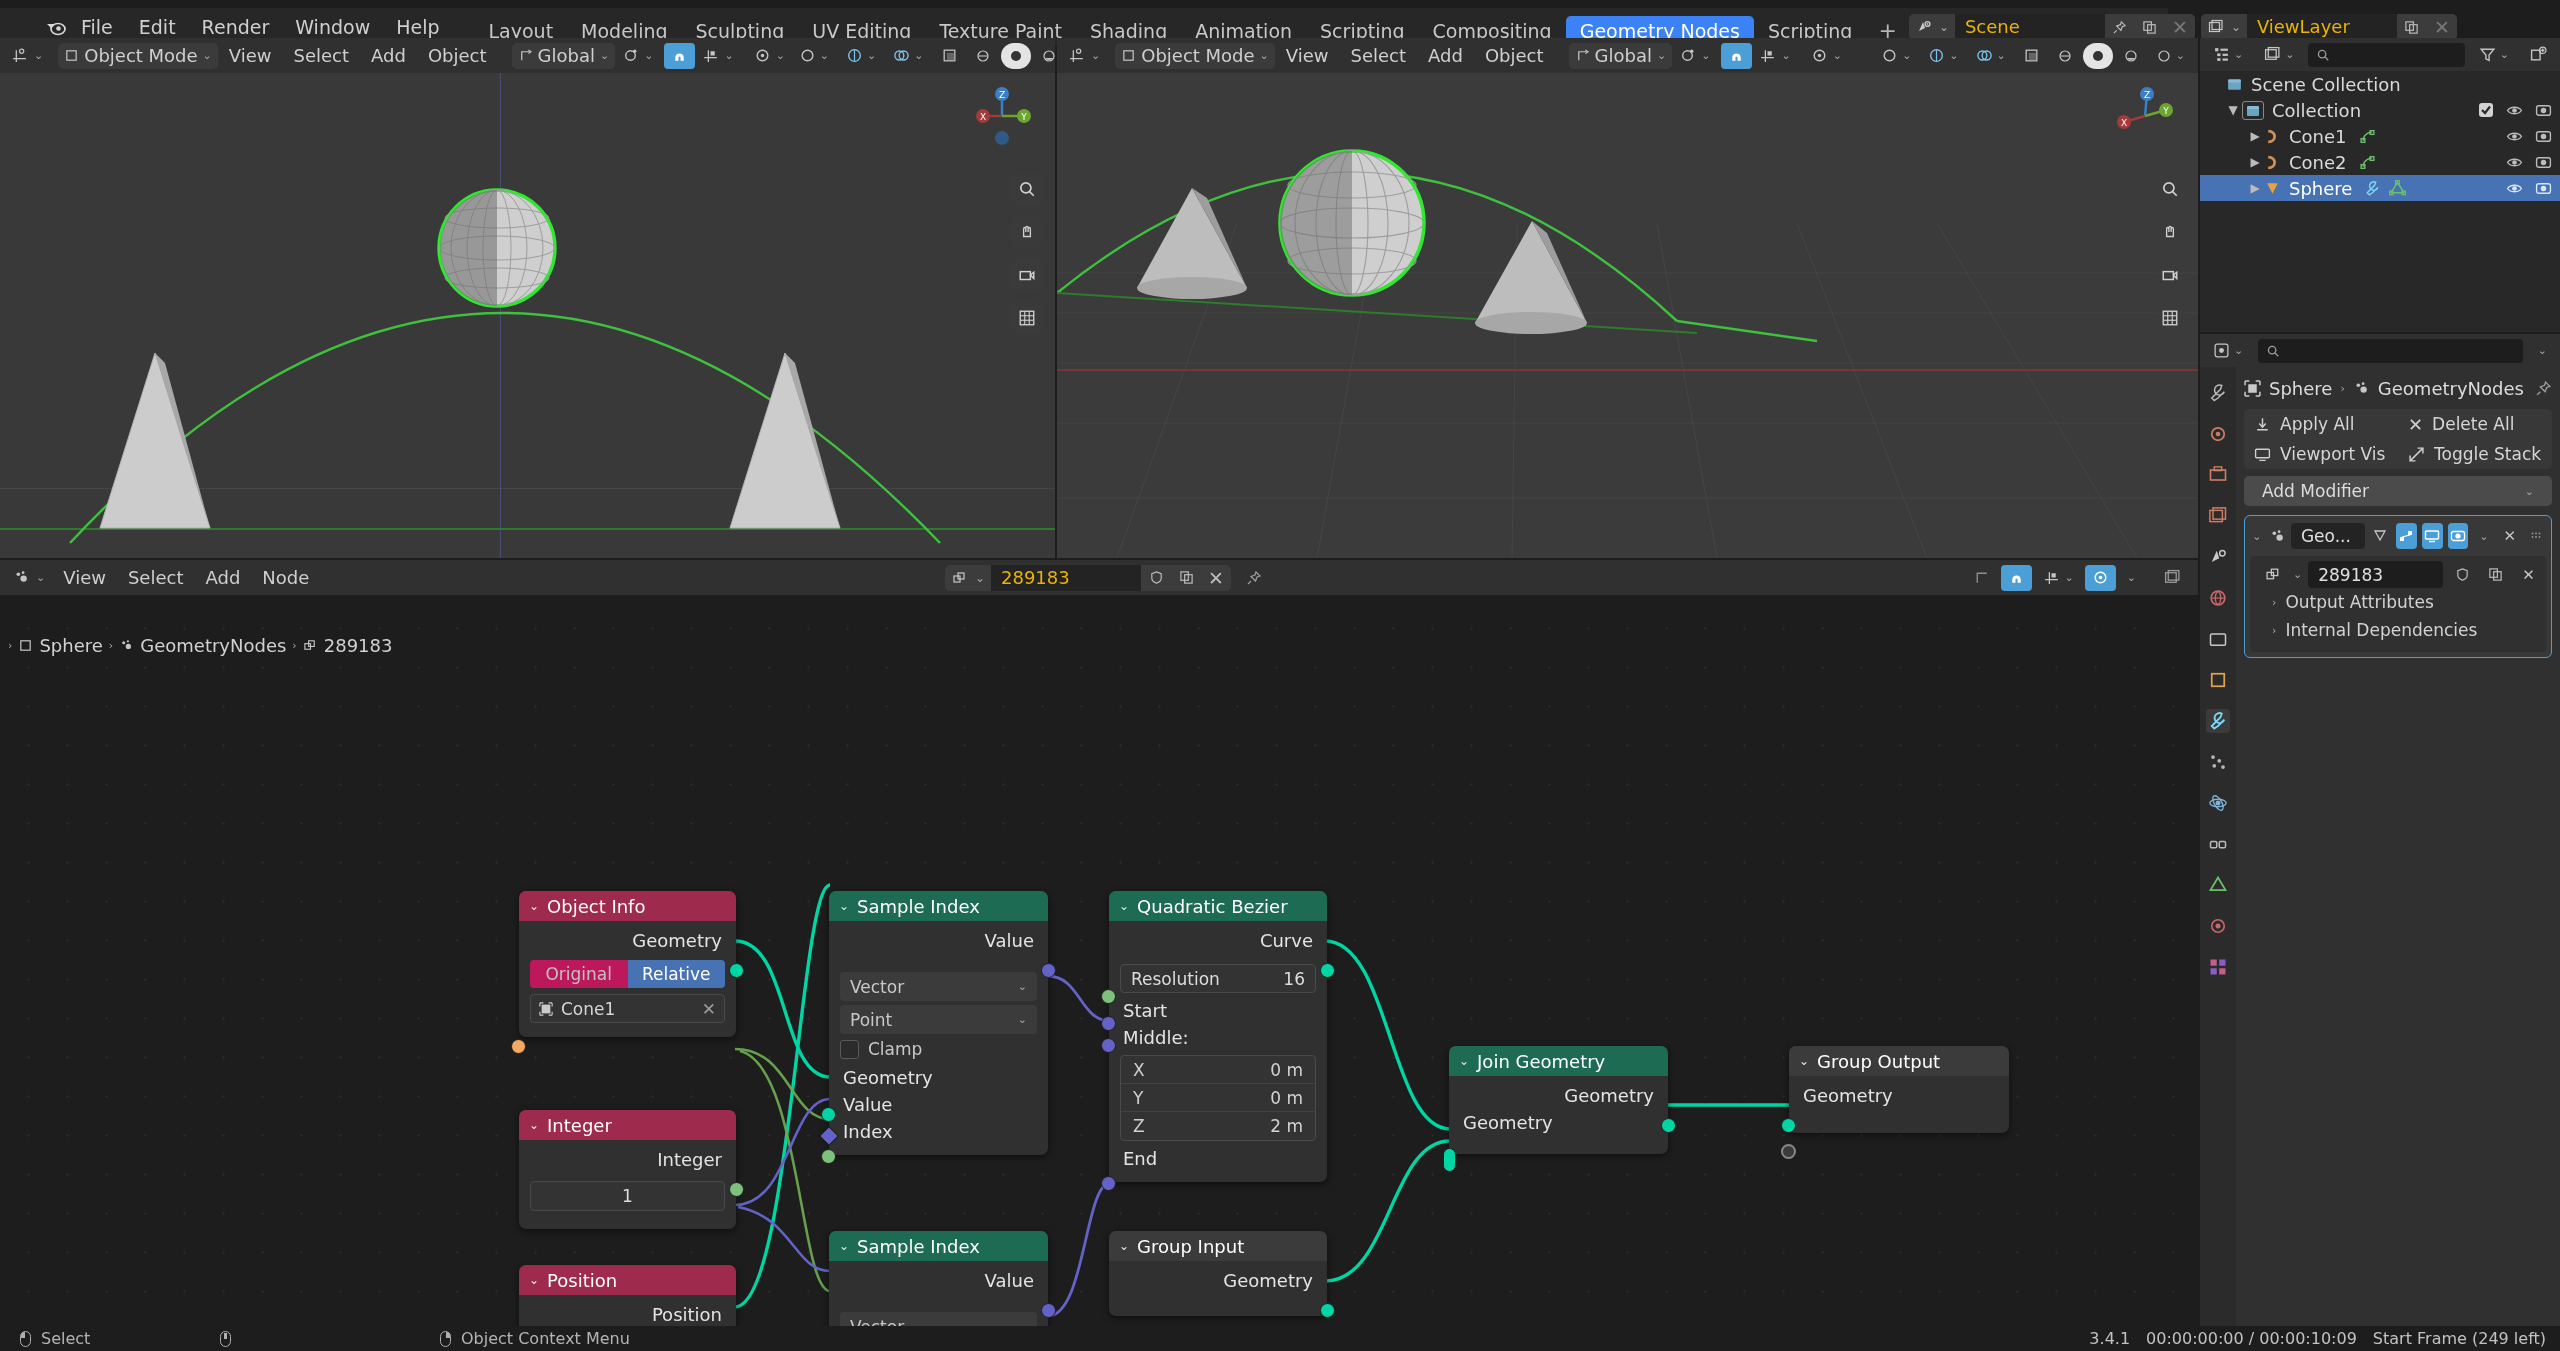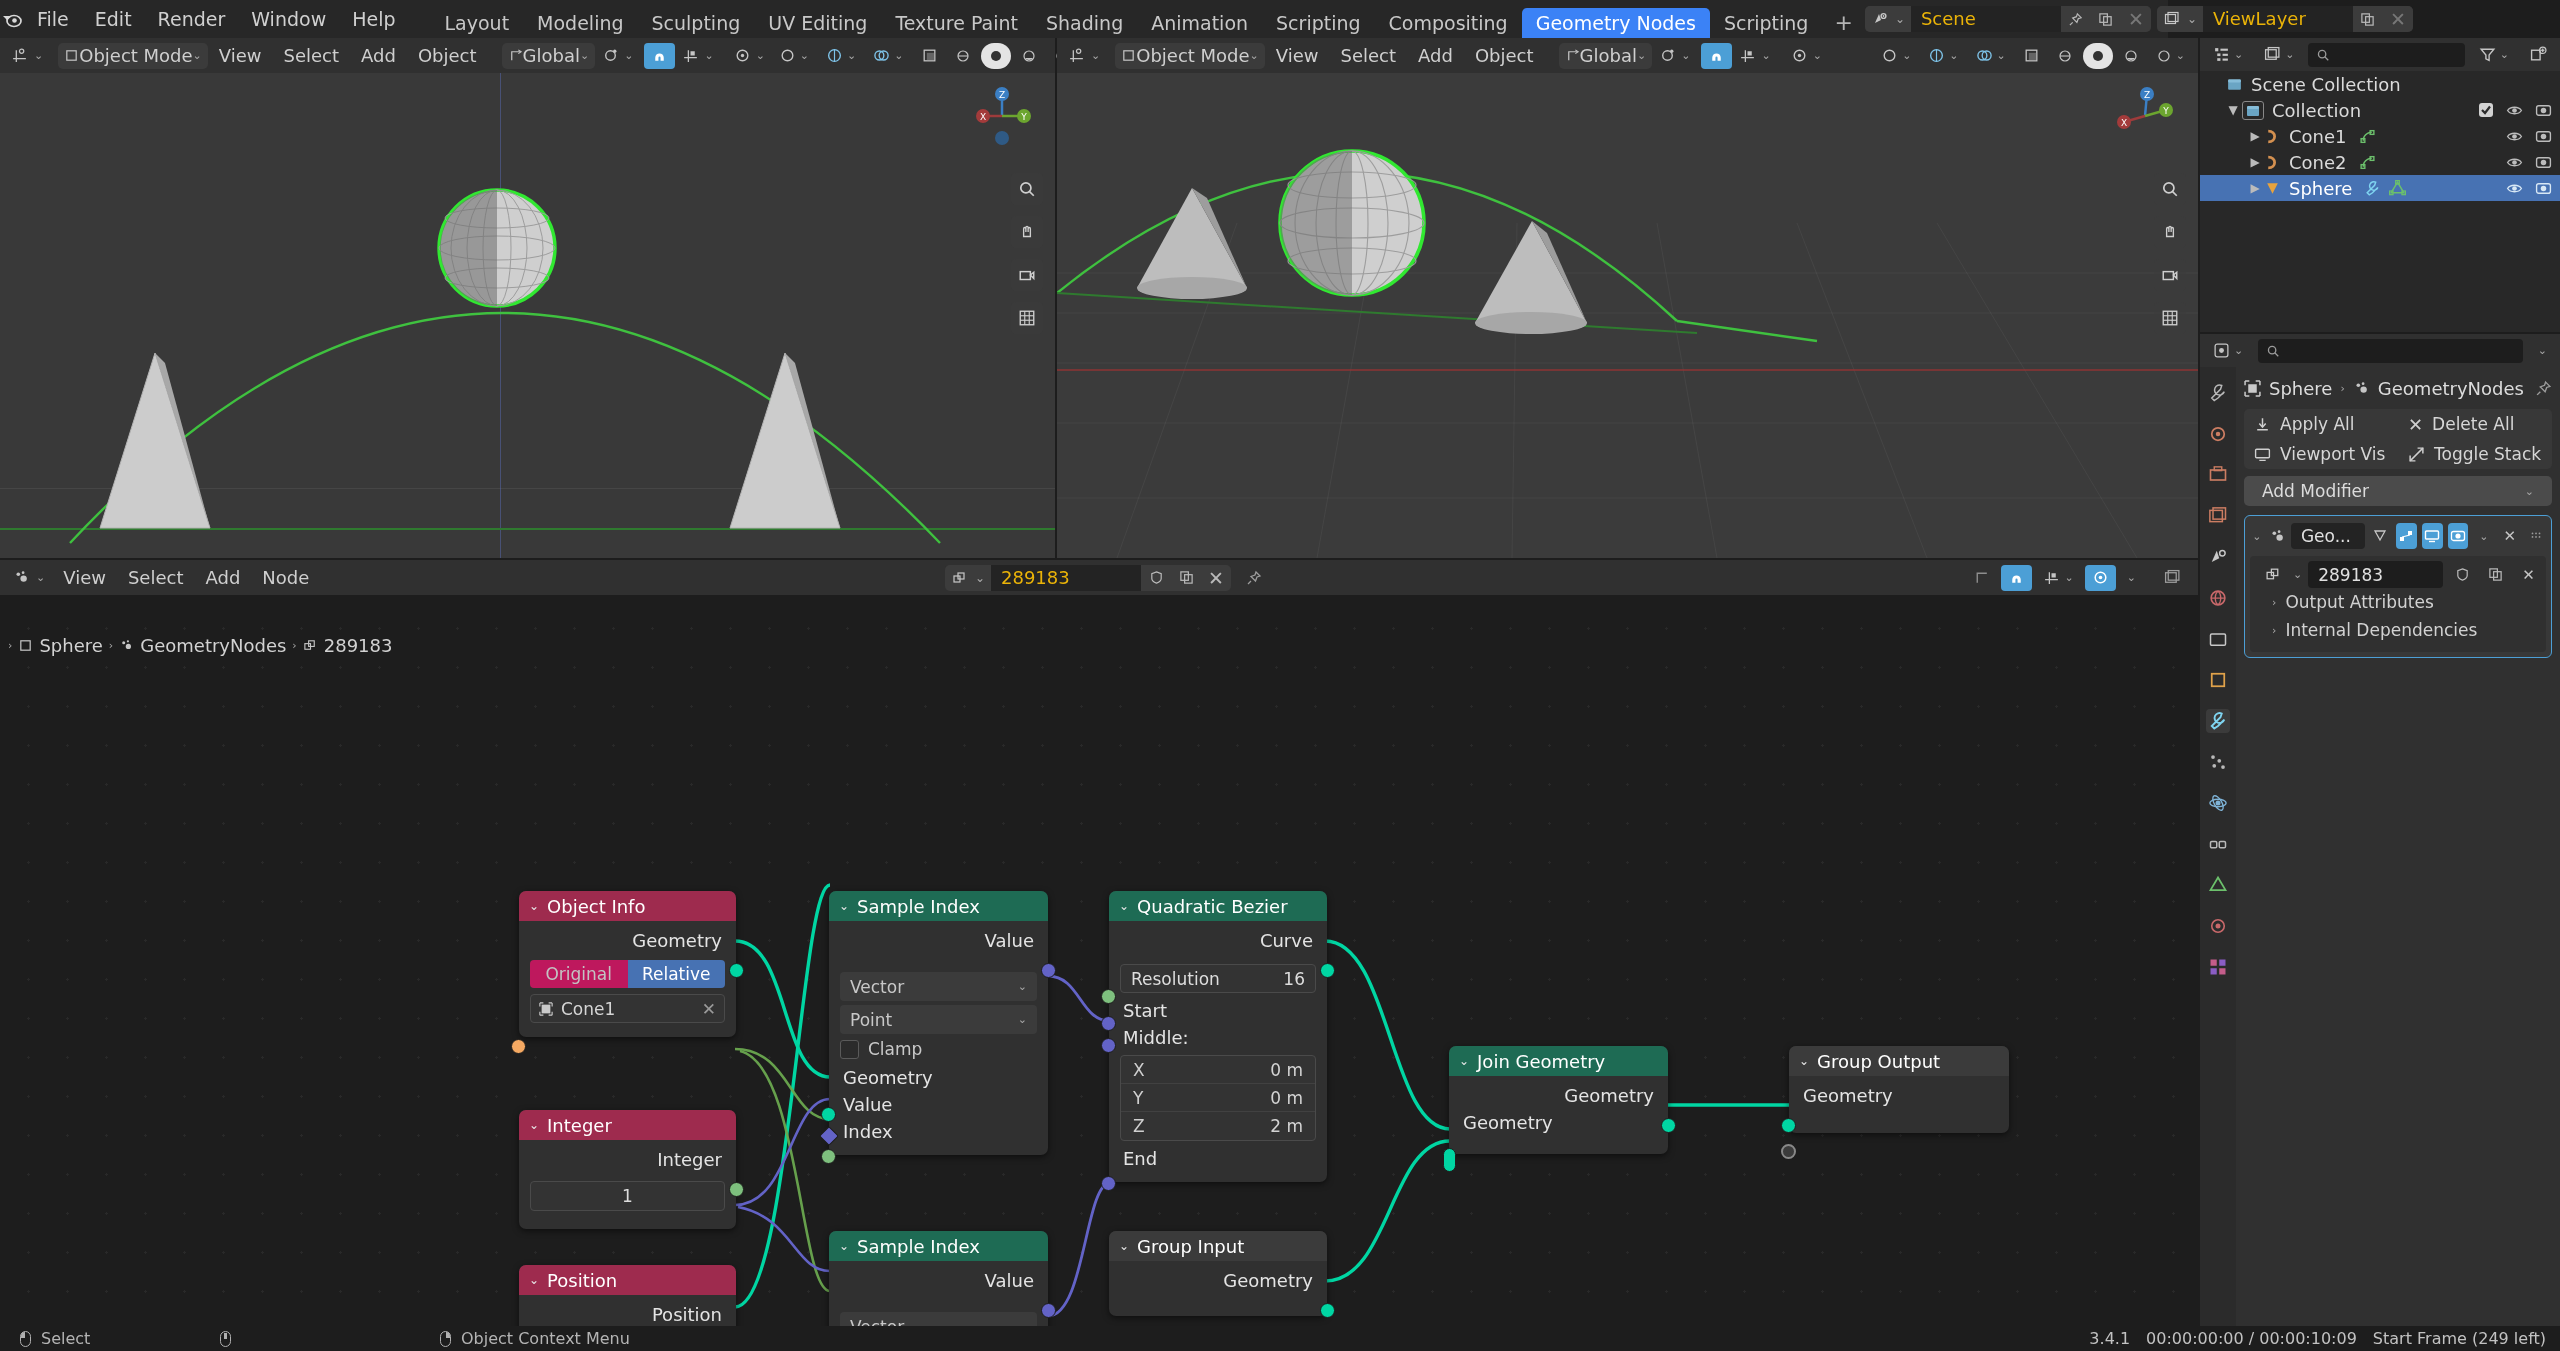--- a/index.html
+++ b/index.html
@@ -6,22 +6,22 @@
   html,body { background:#1d1d1d; }
   body {
     width:2560px; height:1351px; overflow:hidden;
     font-family:"DejaVu Sans", sans-serif;
     font-size:19px; color:#d5d5d5; position:relative;
     -webkit-font-smoothing:antialiased;
   }
 
   
   #topbar {
-    position:absolute; left:0; top:0; width:2168px; height:38px;
-    background:#272727; display:flex; align-items:center;
+    position:absolute; left:0; top:8px; width:2168px; height:38px;
+    background:#272727; display:flex; align-items:center;padding-left:44px;
   }
   #topbar .logo { width:44px; text-align:center; color:#c4c4c4; font-size:22px; }
   .menu-item {
     padding:0 13px; height:38px; line-height:38px; color:#d0d0d0; font-size:19px;
     white-space:nowrap; cursor:default;
   }
   #wstabs { display:flex; align-items:flex-start; height:38px; margin-left:22px; }
   .wstab {
     padding:0 14px; height:30px; line-height:30px; font-size:19px; color:#c8c8c8;
     border-radius:5px 5px 0 0; white-space:nowrap; cursor:default; margin-top:8px;
@@ -44,21 +44,21 @@
 
   
   .editor-header {
     background:#303030; height:35px; display:flex; align-items:center; gap:0px;
   }
   .hdr-btn { display:flex; align-items:center; height:26px; padding:0 7px; color:#cfcfcf; font-size:18px;
      white-space:nowrap; border-radius:4px; }
   .hdr-menu { padding:0 11px; height:35px; line-height:35px; font-size:18px; color:#cfcfcf; white-space:nowrap; }
   .pill {
     display:flex; align-items:center; height:26px; background:#3b3b3b; border-radius:5px; padding:0 6px;
-    color:#cfcfcf; font-size:18px; white-space:nowrap;
+    color:#cfcfcf; font-size:18px; gap:5px; white-space:nowrap;
   }
   .chevd { font-size:11px; color:#a9a9a9; }
 
   
   #vp-left  { position:absolute; left:0;    top:38px; width:1055px; height:520px; }
   #vp-right { position:absolute; left:1057px; top:38px; width:1141px; height:520px; }
   .vp-body { position:absolute; left:0; right:0; top:35px; bottom:0; overflow:hidden; }
   .vp-left-bg  { background:#393939; }
   .vp-right-bg { background:#3b3b3b; }
 

